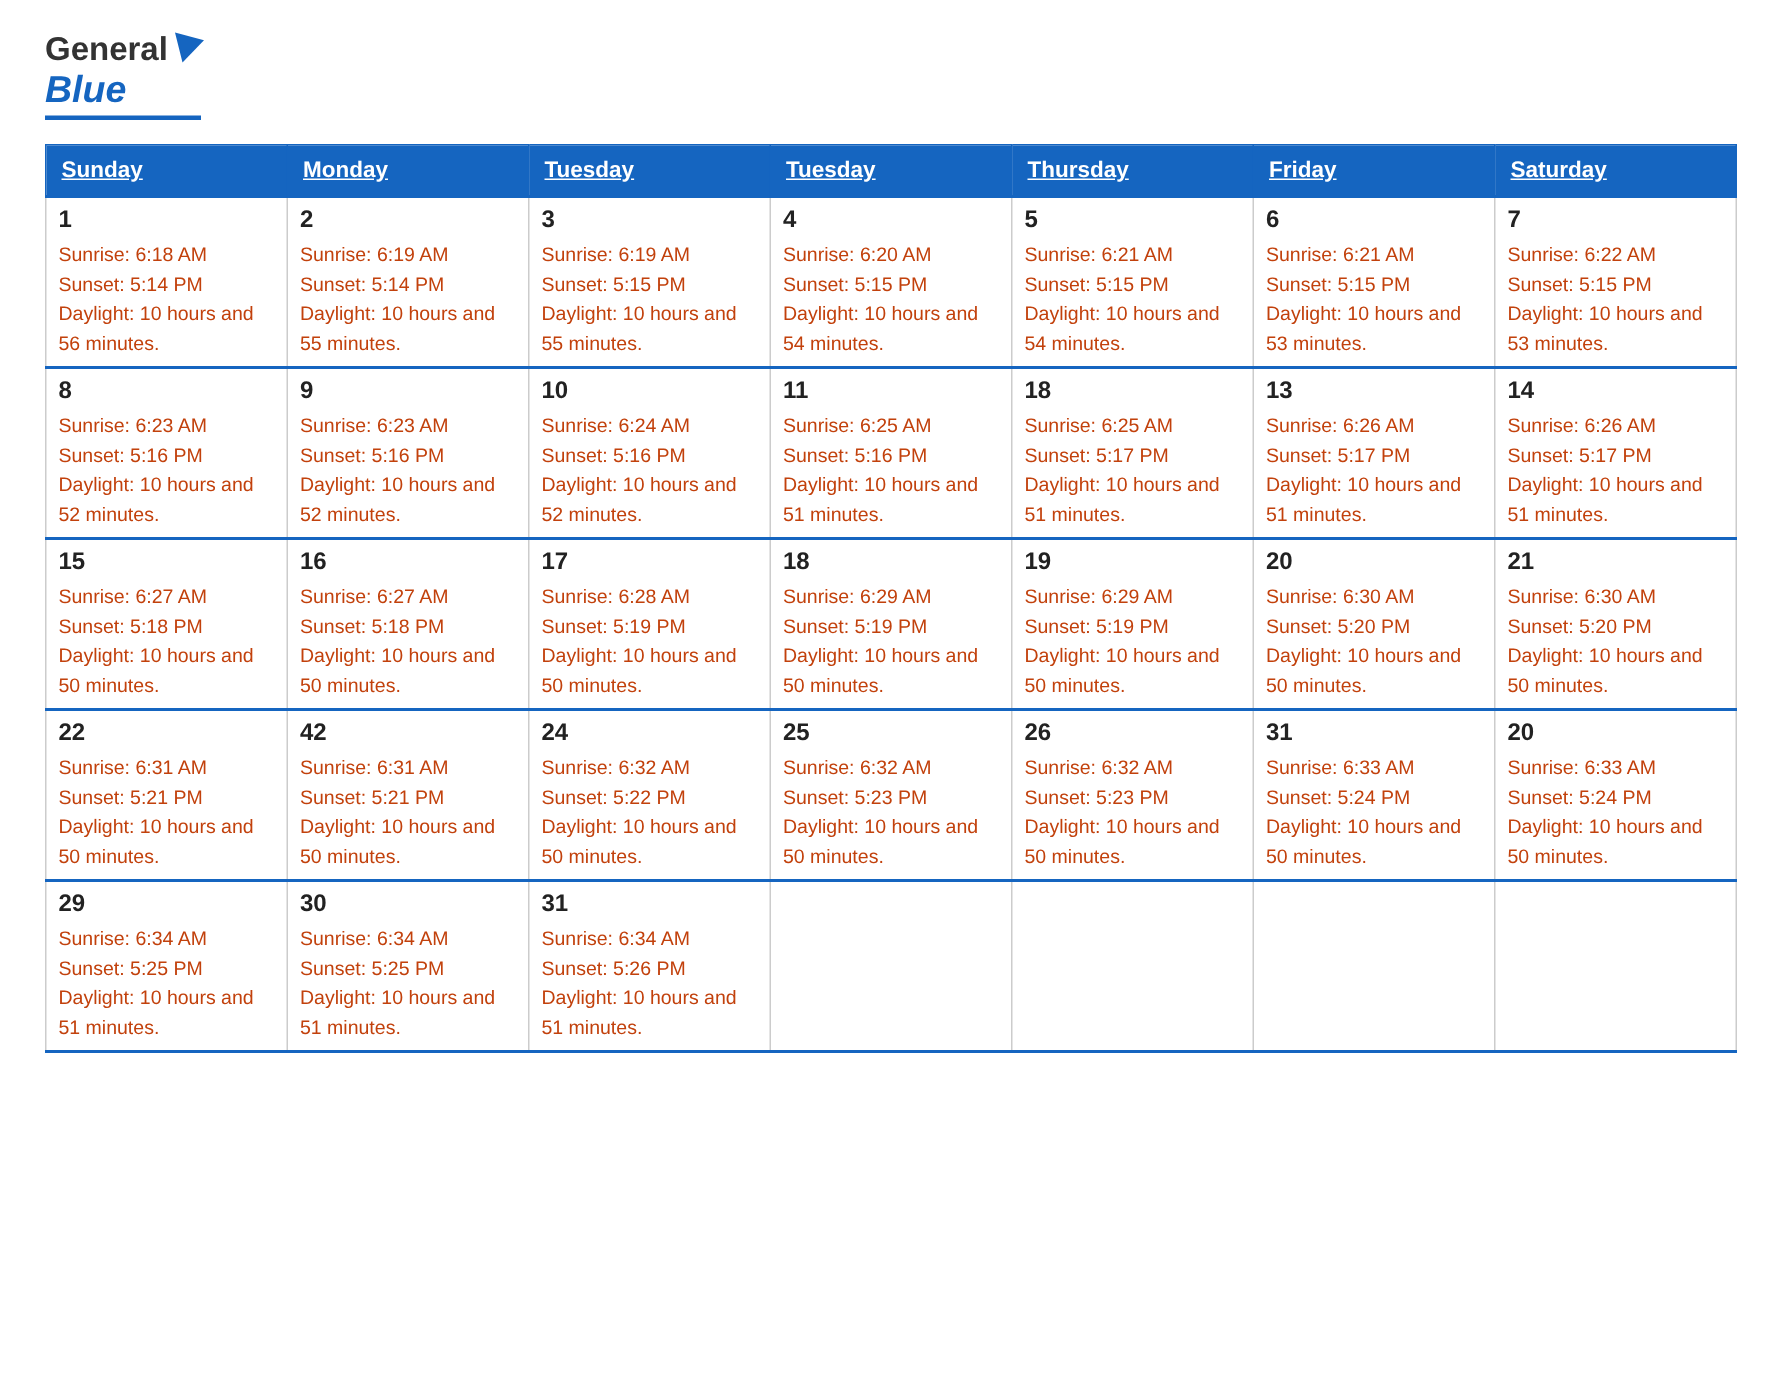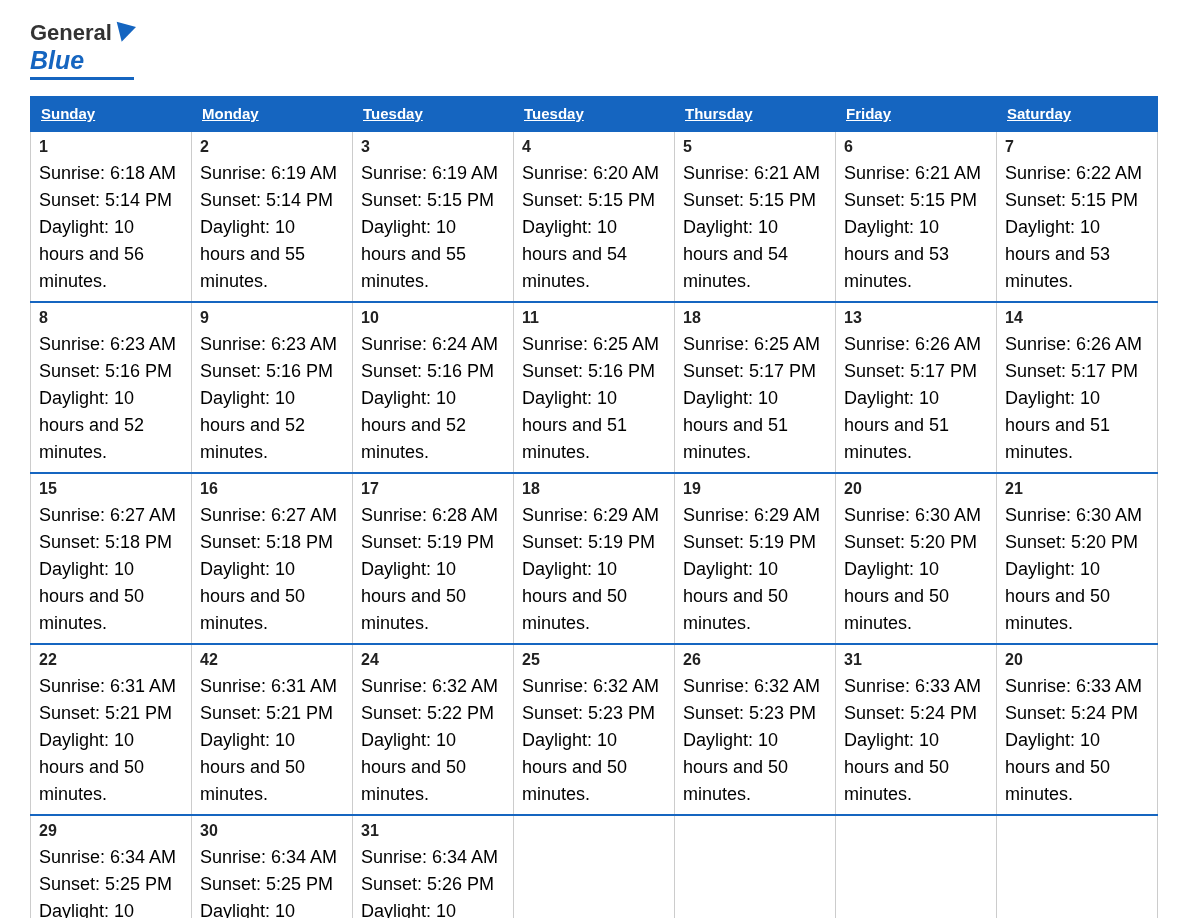--- a/index.html
+++ b/index.html
@@ -92,22 +92,22 @@
       min-height: 100px;
       background: #fff;
     }
     .day-num {
       font-size: 16px;
       font-weight: bold;
       color: #222;
       margin-bottom: 4px;
     }
     .day-info {
-      font-size: 18px;
-      color: #000000;
+      font-size: 13px;
+      color: #c2410c;
       line-height: 1.5;
     }
     .calendar tr {
       border-bottom: 2px solid #1565c0;
     }
     .empty-cell {
       background: #fff;
     }
   </style>
 </head>

